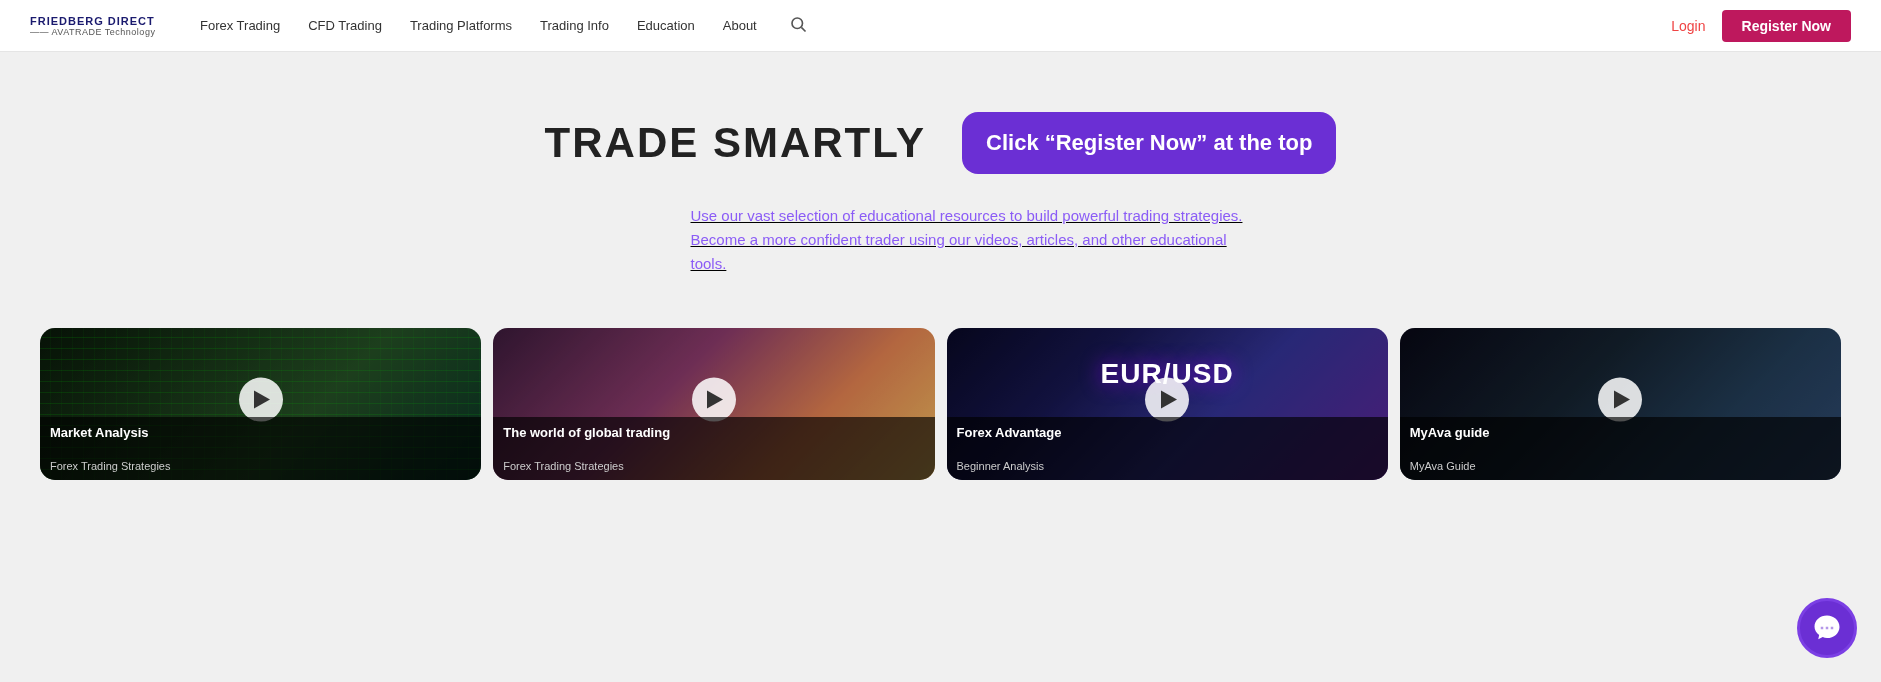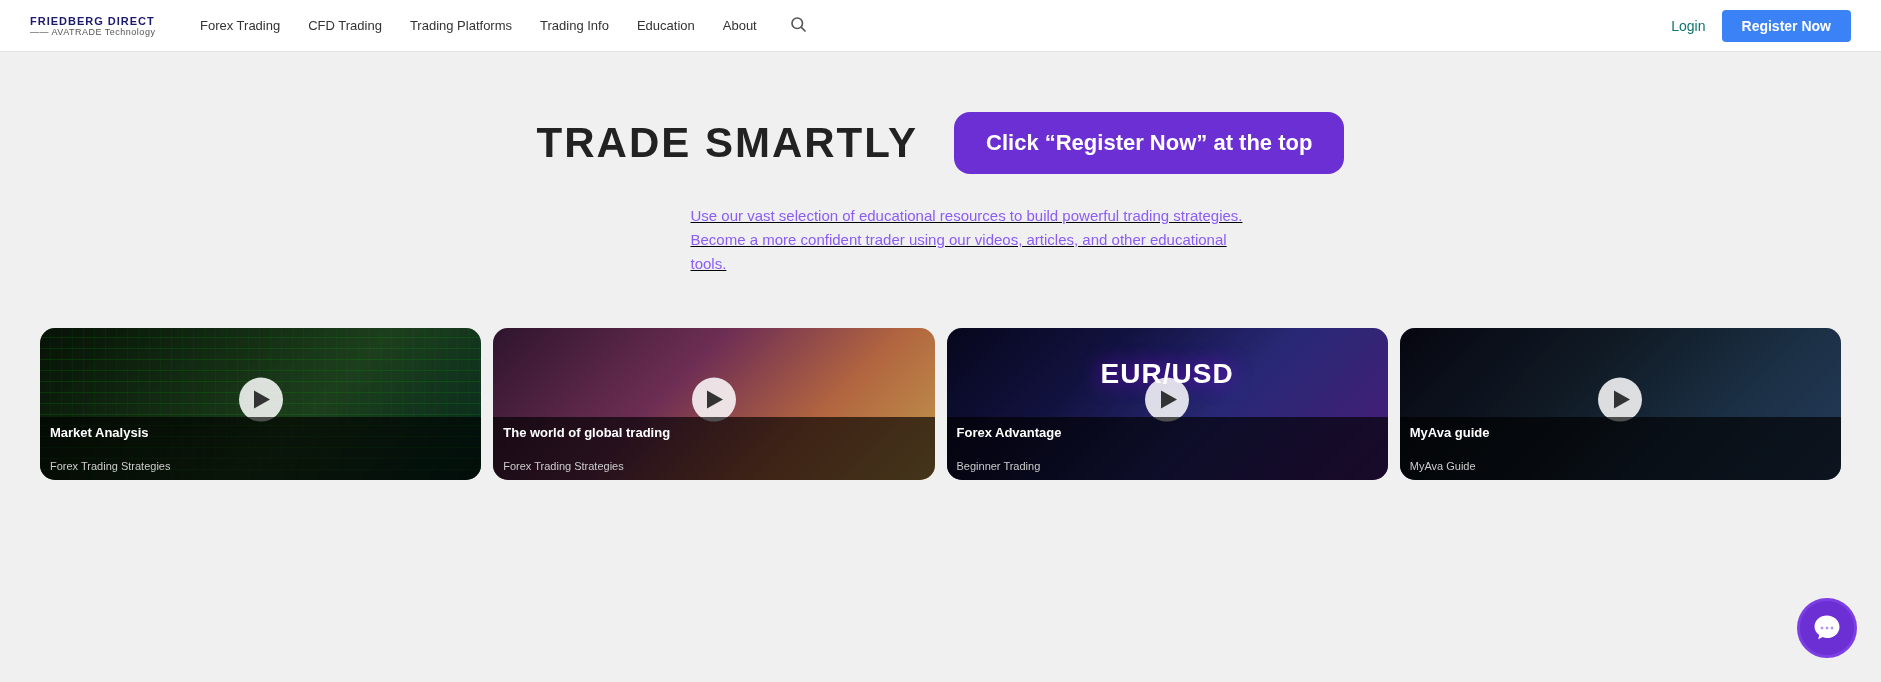--- a/index.html
+++ b/index.html
@@ -53,27 +53,27 @@
       font-size: 16px;
     }
     .header-right {
       display: flex;
       align-items: center;
       gap: 16px;
       margin-left: auto;
     }
     .login-btn {
       font-size: 14px;
-      color: #0f766e;
+      color: #ef4444;
       cursor: pointer;
       background: none;
       border: none;
     }
     .register-btn {
-      background: #3b82f6;
+      background: #be185d;
       color: #fff;
       font-size: 14px;
       font-weight: bold;
       border: none;
       border-radius: 4px;
       padding: 8px 20px;
       cursor: pointer;
       white-space: nowrap;
     }
 
@@ -99,21 +99,21 @@
       letter-spacing: 2px;
       display: inline-block;
     }
     .callout-bubble {
       display: inline-block;
       background: #6b2fd4;
       color: #fff;
       font-size: 22px;
       font-weight: bold;
       border-radius: 16px;
-      padding: 18px 32px;
+      padding: 18px 24px;
       margin-left: 20px;
       vertical-align: middle;
       position: relative;
     }
     .hero-description {
       max-width: 620px;
       margin: 30px auto 0 auto;
       font-size: 15px;
       color: #8b5cf6;
       line-height: 1.6;
@@ -309,21 +309,21 @@
       </div>
     </div>
 
 
     <div class="video-card">
       <div class="card-bg card-bg-4"></div>
       <span class="eurusd-text">EUR/USD</span>
       <div class="play-btn"></div>
       <div class="card-footer">
         <div class="card-title">Forex Advantage</div>
-        <div class="card-subtitle">Beginner Trading</div>
+        <div class="card-subtitle">Beginner Analysis</div>
       </div>
     </div>
 
     <div class="video-card">
       <div class="card-bg card-bg-5"></div>
       <div class="play-btn"></div>
       <div class="card-footer">
         <div class="card-title">MyAva guide</div>
         <div class="card-subtitle">MyAva Guide</div>
       </div>

